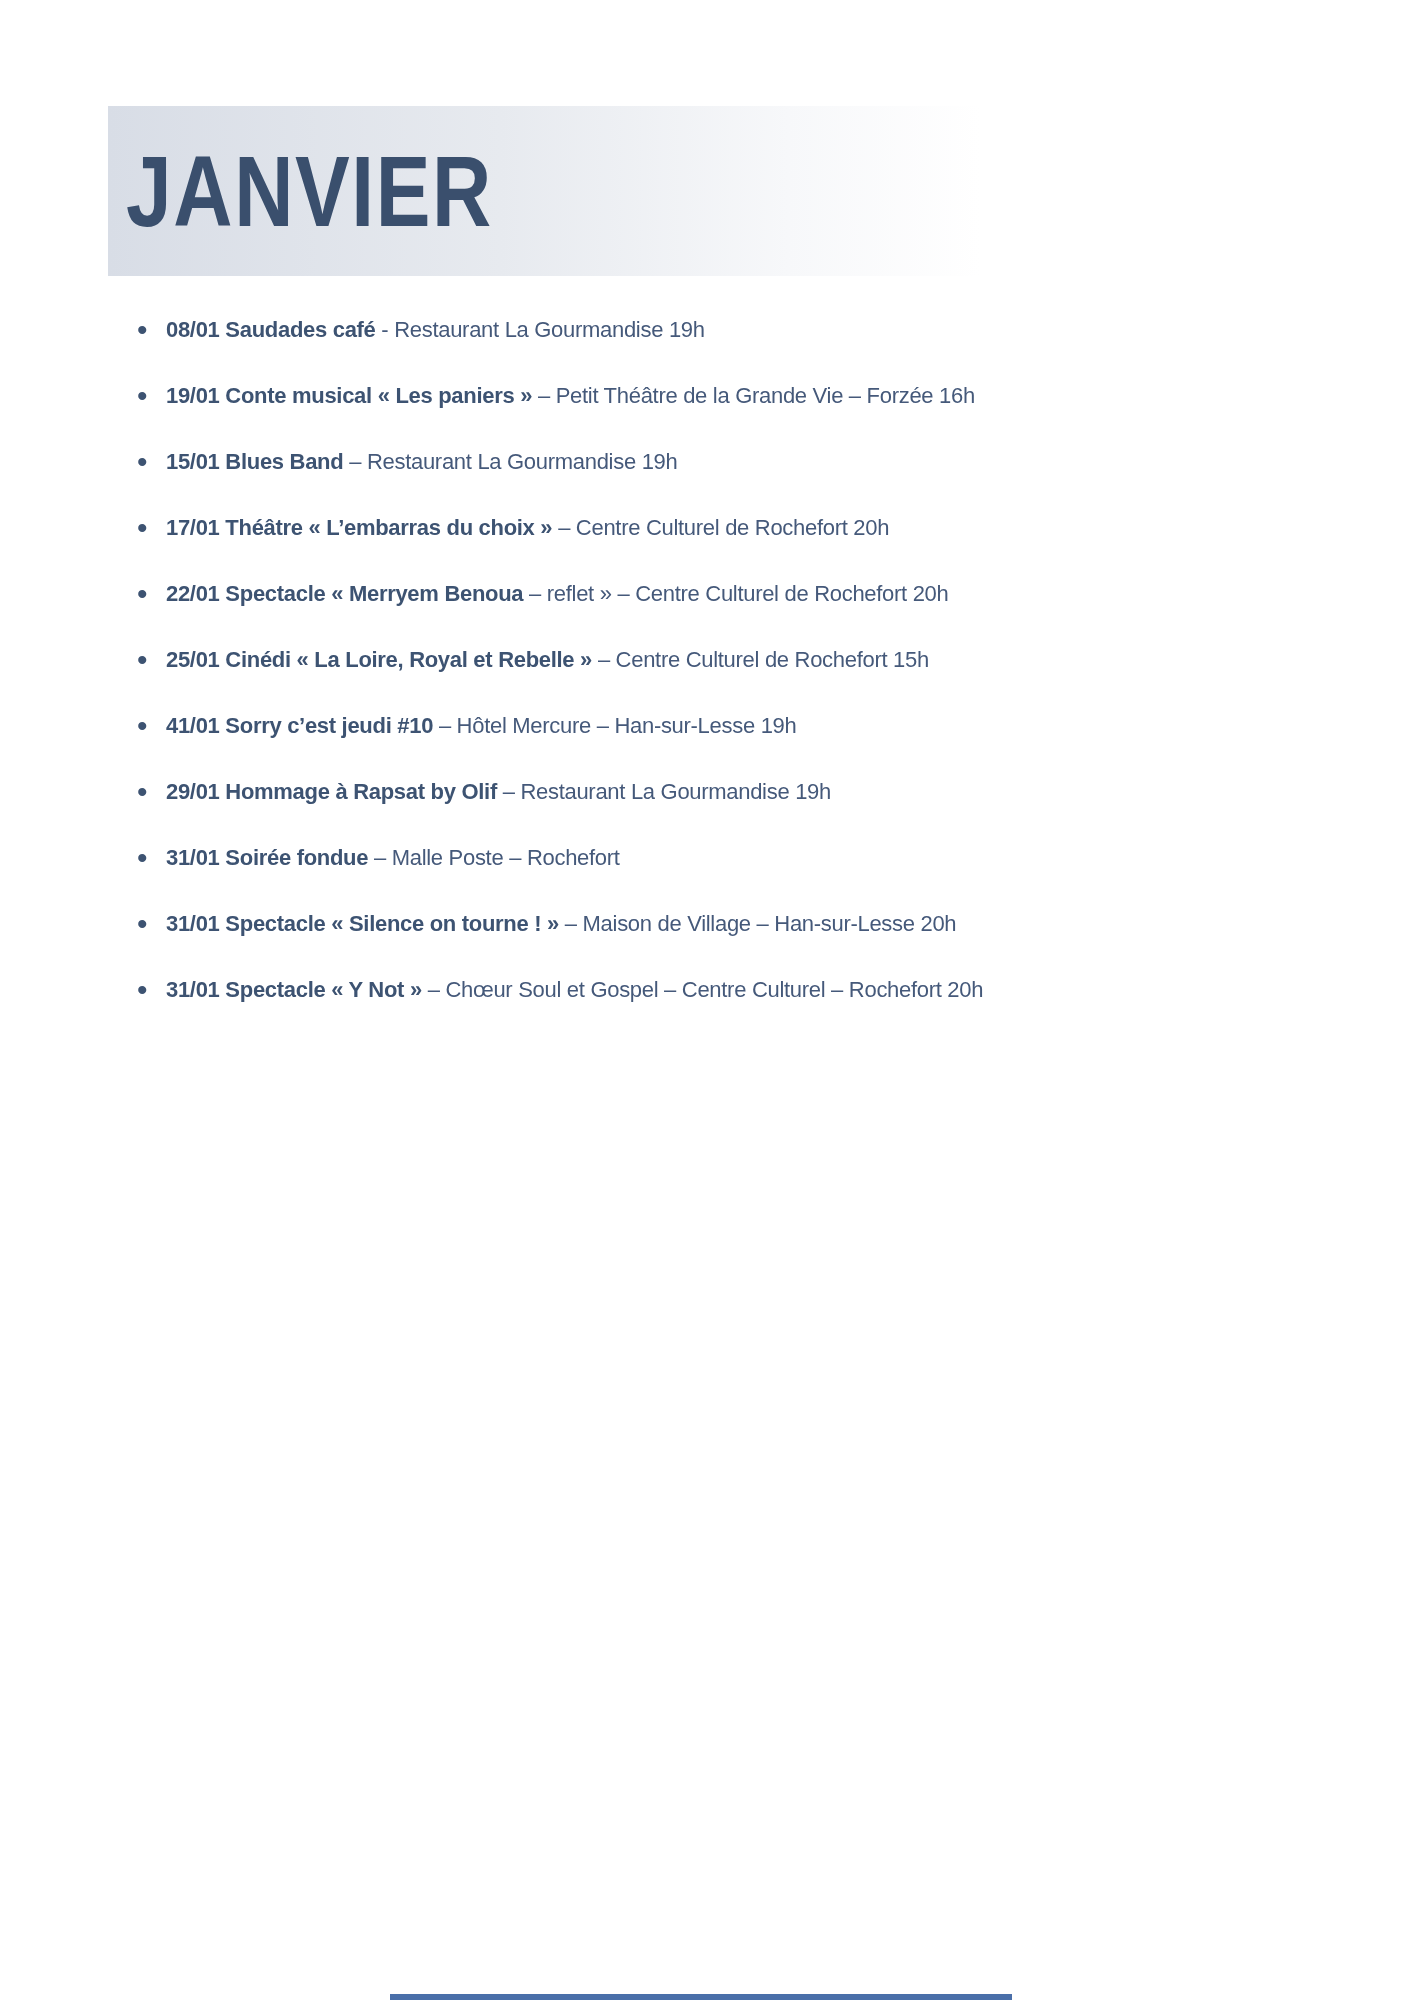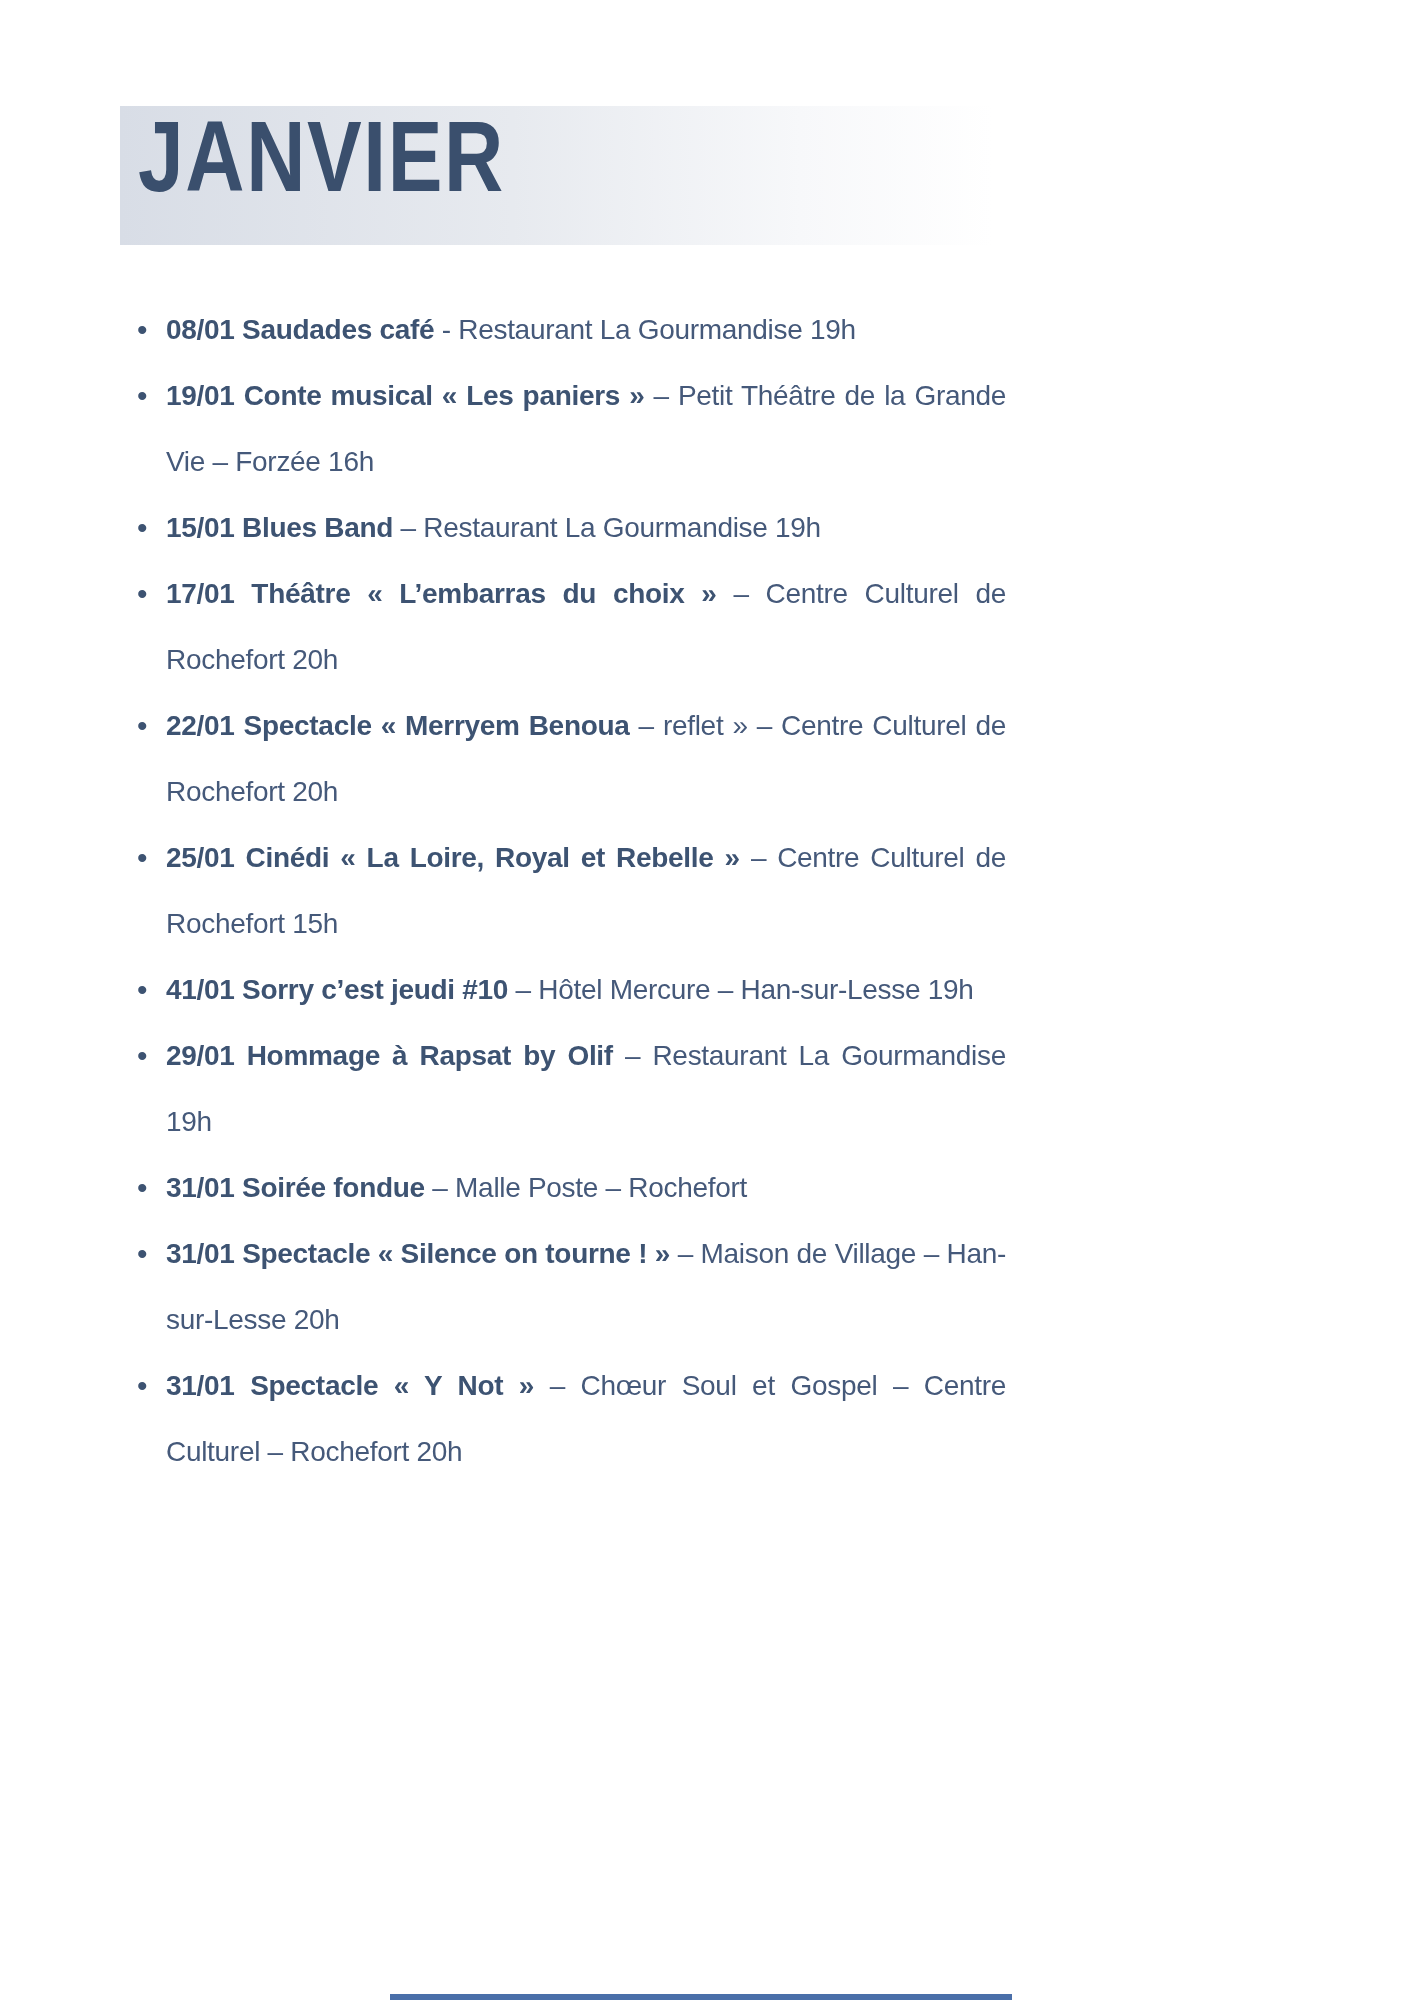--- a/index.html
+++ b/index.html
@@ -16,24 +16,24 @@
   body{
     width:1414px;height:2000px;
     position:relative;
     background:var(--page-bg);
     font-family:"Liberation Sans","DejaVu Sans",sans-serif;
     overflow:hidden;
   }
   .page{position:absolute;inset:0;}
   .month-banner{
     position:absolute;
-    left:120px;top:106px;
-    width:872px;height:139px;
+    left:108px;top:106px;
+    width:872px;height:170px;
     background:linear-gradient(90deg,var(--banner-start) 0%,var(--banner-mid) 45%,#f7f8fa 78%,#ffffff 100%);
-    display:flex;align-items:flex-start;
+    display:flex;align-items:center;
   }
   .month-banner h1{
     font-size:100px;
     font-weight:900;
     color:var(--title-color);
     letter-spacing:2px;
     line-height:1;
     padding-left:22px;
     transform:scaleX(0.82);
     transform-origin:left center;
@@ -41,21 +41,21 @@
   }
   ul.events{
     position:absolute;
     left:137px;top:297px;
     width:869px;
     list-style:none;
   }
   ul.events li{
     position:relative;
     padding-left:29px;
-    font-size:28px;
+    font-size:22px;
     line-height:66px;
     letter-spacing:-0.3px;
     color:var(--text-regular);
     text-align:justify;
   }
   ul.events li::before{
     content:"\2022";
     position:absolute;
     left:0;top:0;
     color:var(--text-bold);

